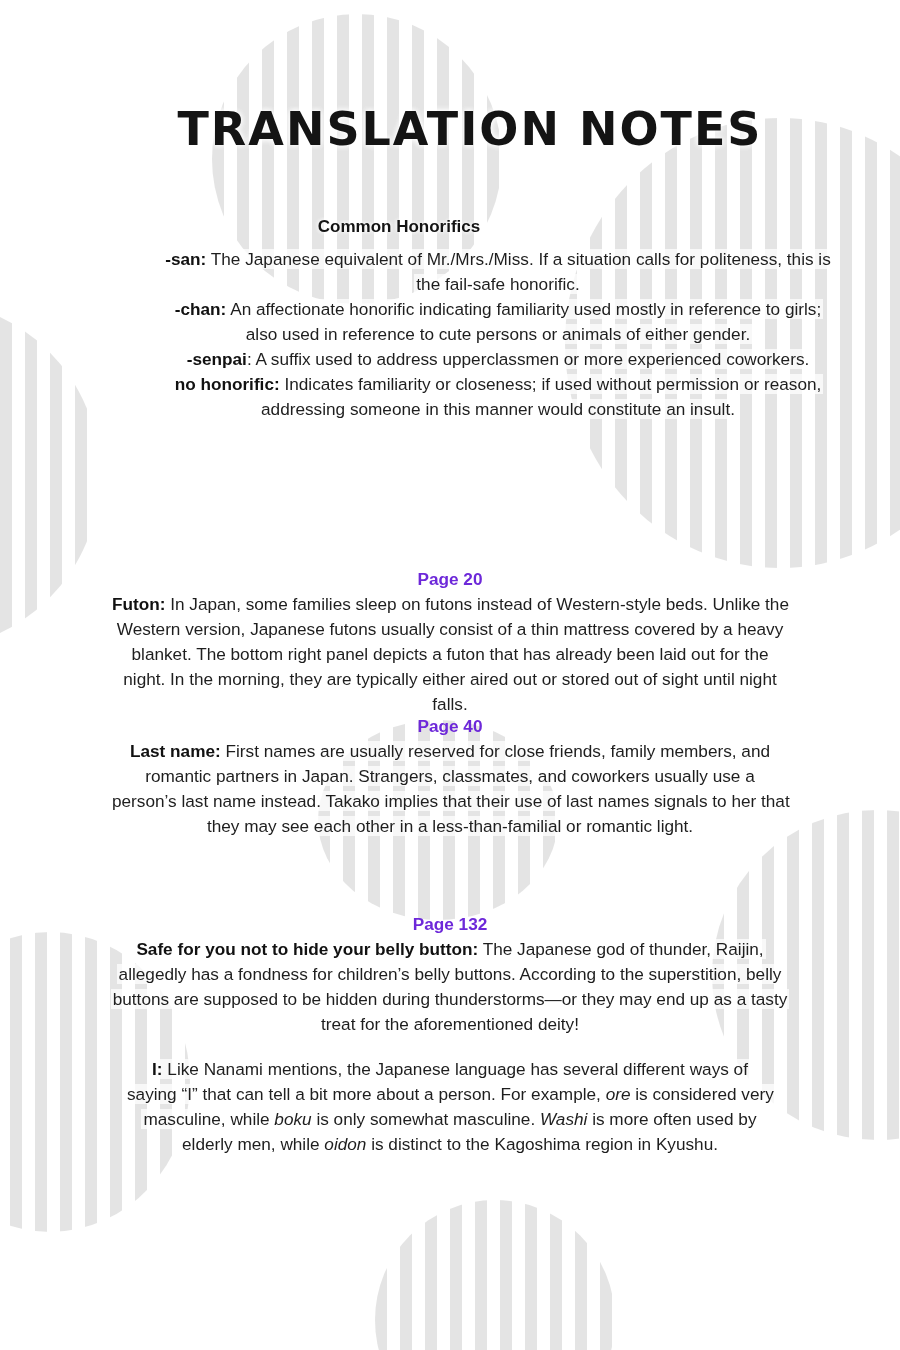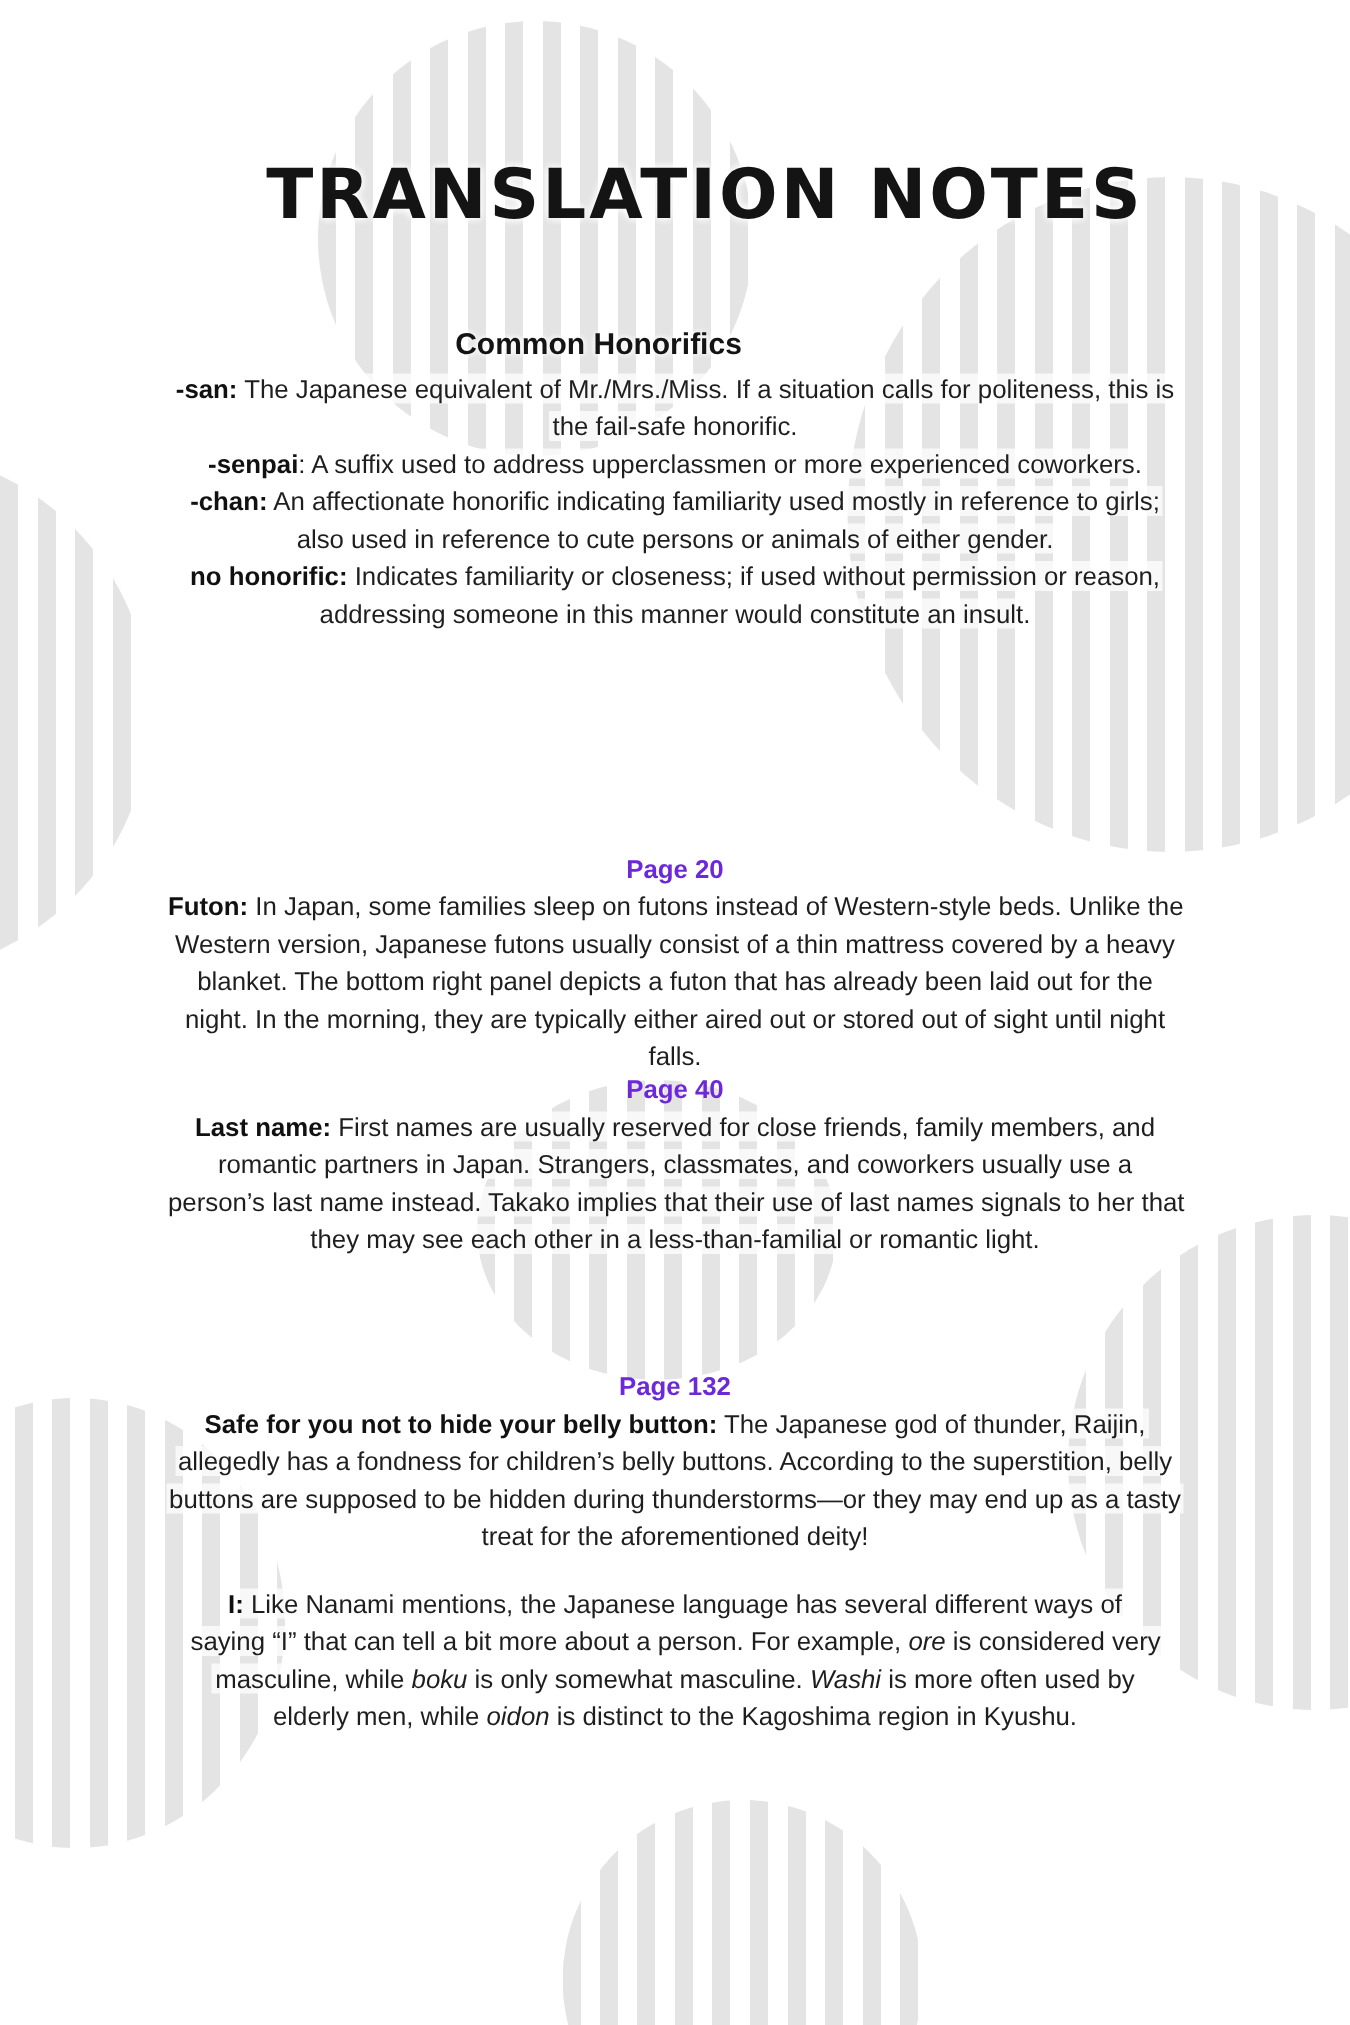--- a/index.html
+++ b/index.html
@@ -19,21 +19,21 @@
     width: 900px; text-align: center;
   }
   .page-title {
     position: absolute; left: 0; width: 892px; top: 70px;
     font-family: "DejaVu Sans", sans-serif; font-weight: bold;
     font-size: 46px; letter-spacing: 2px; color: #141414;
     line-height: 56px; text-shadow: 0 0 6px #fff, 0 0 6px #fff; padding-left: 24px;
   }
   .section-heading {
     position: absolute; left: 0; width: 798px; top: 198px;
-    font-weight: bold; font-size: 20px; line-height: 30px; color: #141414;
+    font-weight: bold; font-size: 17px; line-height: 30px; color: #141414;
     text-shadow: 0 0 4px #fff, 0 0 4px #fff;
   }
   .block {
     position: absolute; left: 110px; width: 680px;
     font-size: 17.2px; line-height: 25px; color: #1e1e1e;
   }
   .block p { margin: 0; }
   .block b { font-weight: bold; color: #111; }
   .block .hl { background: rgba(255,255,255,0.75); box-decoration-break: clone; -webkit-box-decoration-break: clone; padding: 0 2px; }
   .page-heading { font-weight: bold; color: #6d28d9; }
@@ -49,24 +49,24 @@
   <div class="stripe-circle" style="left:712px; top:810px; width:330px; height:330px;"></div>
   <div class="stripe-circle" style="left:-90px; top:932px; width:280px; height:300px;"></div>
   <div class="stripe-circle" style="left:375px; top:1200px; width:240px; height:240px;"></div>
 </div>
 
 <div class="content">
   <h1 class="page-title">TRANSLATION NOTES</h1>
 
   <h2 class="section-heading">Common Honorifics</h2>
 
-  <div class="block" style="top:247px;">
+  <div class="block" style="top:247px;margin-left:48px;">
     <p><span class="hl"><b>-san:</b><span> The Japanese equivalent of Mr./Mrs./Miss. If a situation calls for politeness, this is the fail-safe honorific.</span></span></p>
+    <p><span class="hl"><b>-chan:</b><span> An affectionate honorific indicating familiarity used mostly in reference to girls; also used in reference to cute persons or animals of either gender.</span></span></p>
     <p><span class="hl"><b>-senpai</b><span>: A suffix used to address upperclassmen or more experienced coworkers.</span></span></p>
-    <p><span class="hl"><b>-chan:</b><span> An affectionate honorific indicating familiarity used mostly in reference to girls; also used in reference to cute persons or animals of either gender.</span></span></p>
     <p><span class="hl"><b>no honorific:</b><span> Indicates familiarity or closeness; if used without permission or reason, addressing someone in this manner would constitute an insult.</span></span></p>
   </div>
 
   <div class="block" style="top:567px;">
     <p class="page-heading">Page 20</p>
     <p><span class="hl"><b>Futon:</b><span> In Japan, some families sleep on futons instead of Western-style beds. Unlike the Western version, Japanese futons usually consist of a thin mattress covered by a heavy blanket. The bottom right panel depicts a futon that has already been laid out for the night. In the morning, they are typically either aired out or stored out of sight until night falls.</span></span></p>
   </div>
 
   <div class="block" style="top:714px;">
     <p class="page-heading">Page 40</p>

